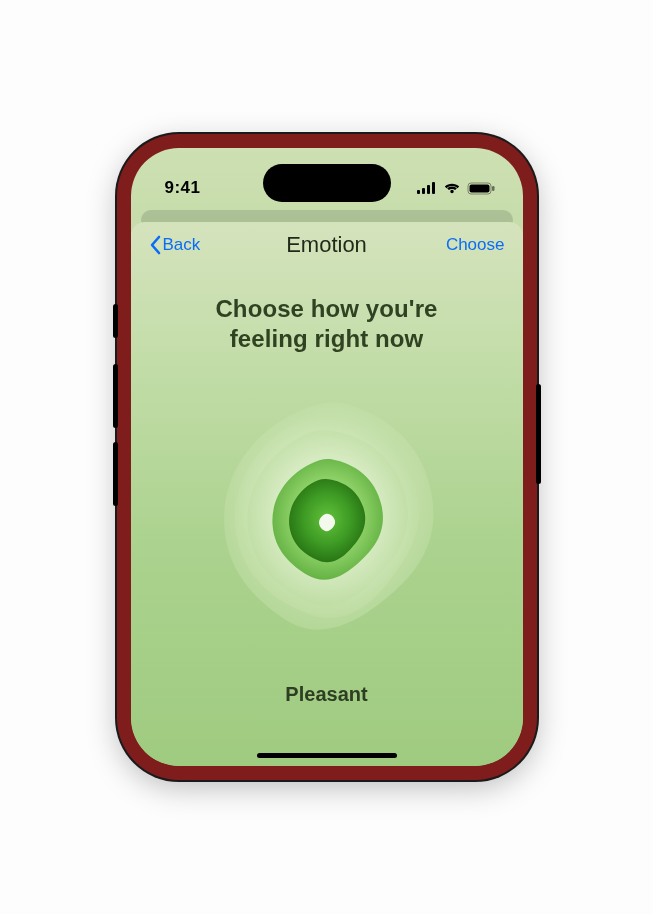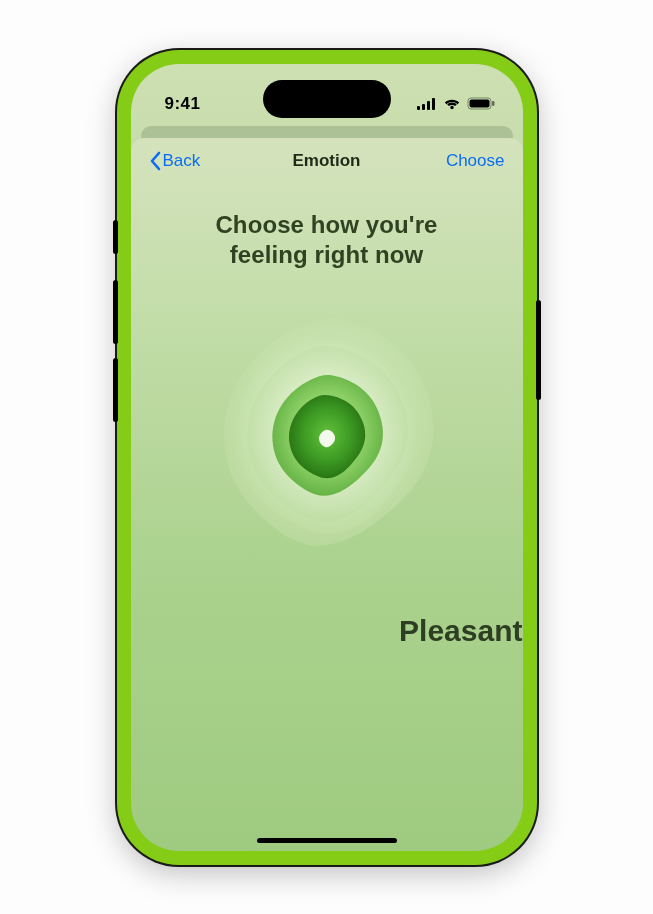--- a/index.html
+++ b/index.html
@@ -10,23 +10,23 @@
     font-family: -apple-system, "Helvetica Neue", Helvetica, Arial, sans-serif;
     -webkit-font-smoothing: antialiased;
     display: flex;
     align-items: center;
     justify-content: center;
   }
 
   
   .device {
     width: 420px;
-    height: 815px;
+    height: 646px;
     border-radius: 62px;
-    background: #84cc16;
+    background: #7f1d1d;
     padding: 14px;
     box-shadow:
       0 0 0 2px #1a1a1a,
       0 8px 30px rgba(0,0,0,.25);
     position: relative;
   }
   .side-btn {
     position: absolute;
     background: #000;
     border-radius: 3px;
@@ -96,21 +96,21 @@
   .nav {
     height: 46px;
     display: flex;
     align-items: center;
     justify-content: space-between;
     padding: 0 18px;
     font-size: 17px;
   }
   .nav .left { display: flex; align-items: center; gap: 2px; color: #0b6df6; font-weight: 400; cursor: pointer; }
   .nav .left svg { display: block; }
-  .nav .title { position: absolute; left: 0; right: 0; text-align: center; font-weight: 700; font-size: 17px; color: #1f2a17; pointer-events: none; }
+  .nav .title { position: absolute; left: 0; right: 0; text-align: center; font-weight: 400; font-size: 22px; color: #1f2a17; pointer-events: none; }
   .nav .right { color: #0b6df6; font-weight: 400; cursor: pointer; }
 
   
   .headline {
     margin-top: 26px;
     text-align: center;
     font-size: 24px;
     line-height: 1.25;
     font-weight: 700;
     color: #2f4222;
@@ -124,23 +124,23 @@
     flex: 0 0 auto;
     margin: 24px auto 0 auto;
     width: 290px; height: 290px;
     display: flex; align-items: center; justify-content: center;
     position: relative;
   }
   .graphic svg { width: 100%; height: 100%; display: block; }
 
   
   .emotion-label {
-    margin-top: 30px;
-    text-align: right;
-    font-size: 30px;
+    margin-top: 15px;
+    text-align: center;
+    font-size: 20px;
     font-weight: 700;
     color: #2e3e23;
   }
 
   
   .slider-wrap {
     margin: 18px 28px 0 28px;
   }
   .slider {
     position: relative;

